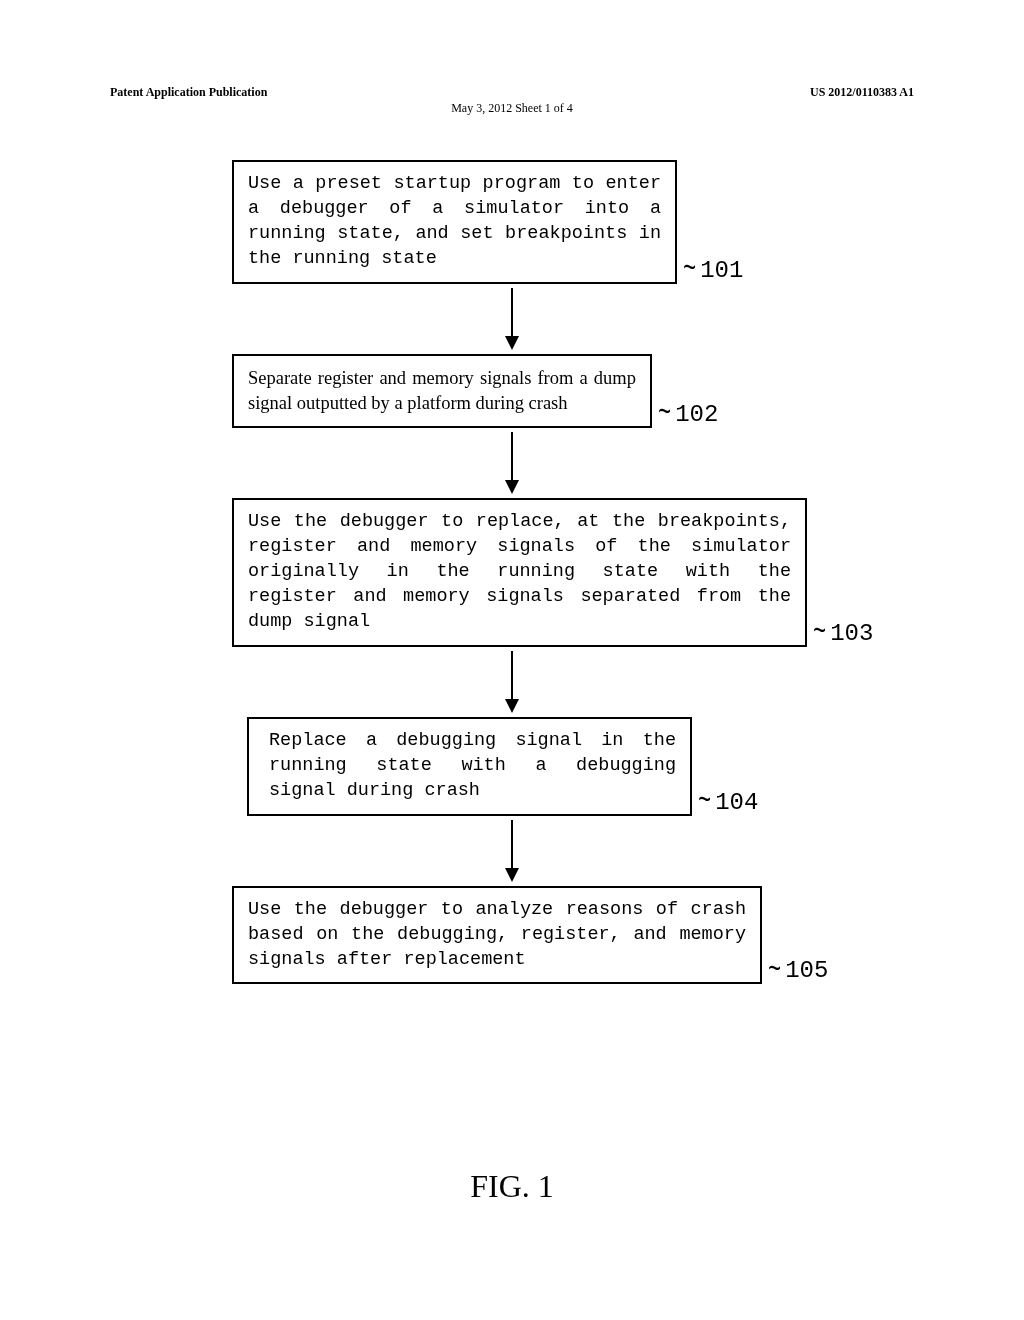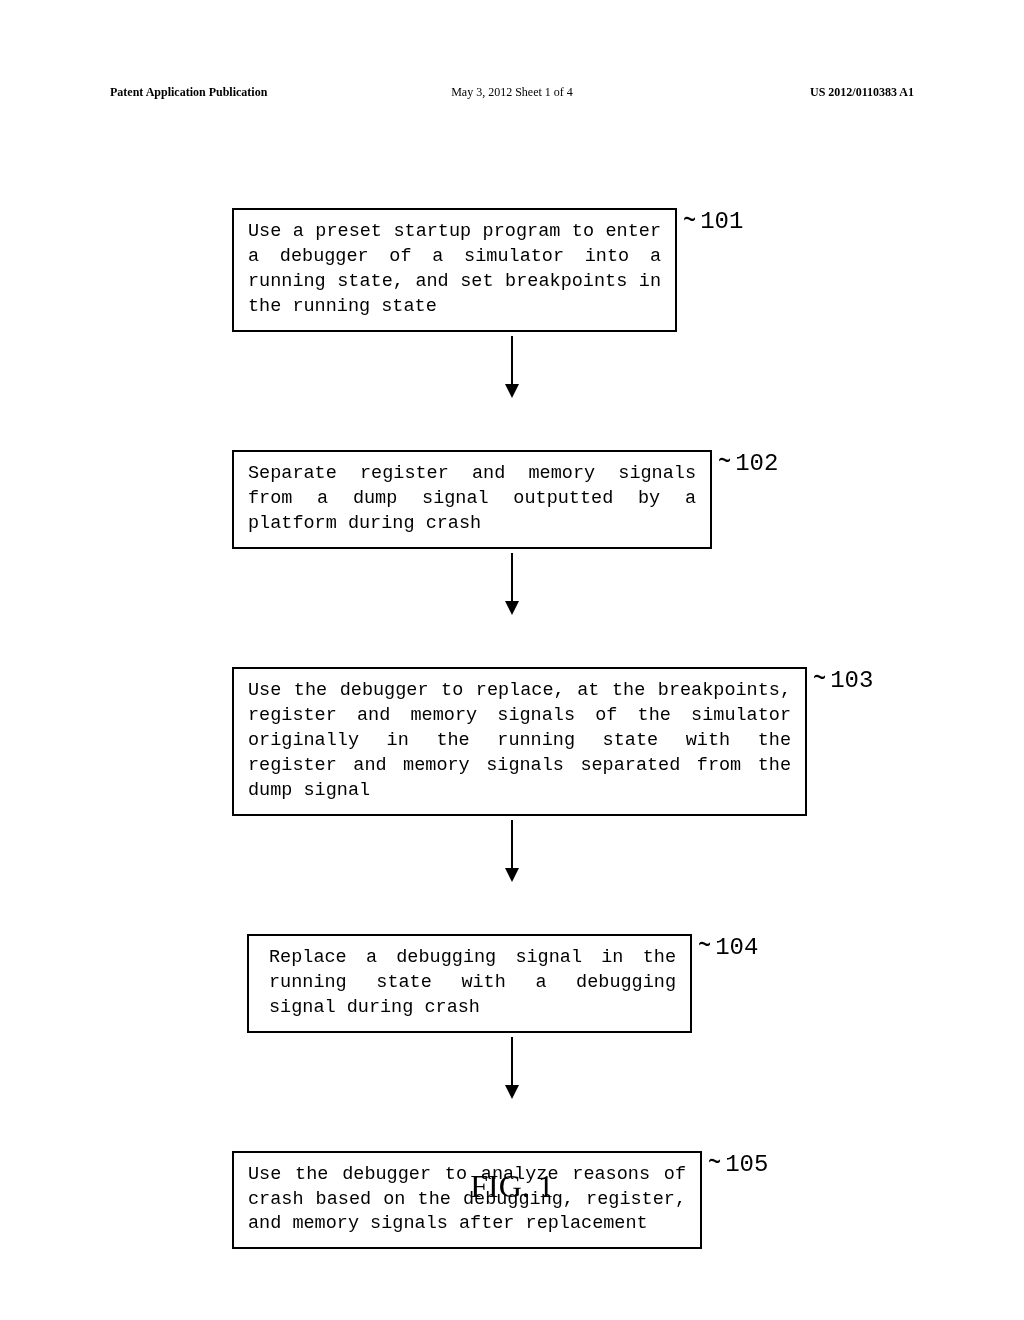--- a/index.html
+++ b/index.html
@@ -24,67 +24,68 @@
       justify-content: space-between;
       font-size: 12px;
     }
     .header-left {
       font-weight: bold;
     }
     .header-center {
       position: absolute;
       left: 50%;
       transform: translateX(-50%);
+      margin-top: 16px;
     }
     .header-right {
       font-weight: bold;
     }
     .diagram {
       position: absolute;
       top: 160px;
       left: 50%;
       transform: translateX(-50%);
       width: 560px;
       display: flex;
       flex-direction: column;
       align-items: center;
     }
     .box-row {
       display: flex;
-      align-items: flex-start;
+      align-items: flex-end;
       width: 100%;
       position: relative;
-      margin-top: 48px;
     }
     .box {
       border: 2px solid black;
       padding: 10px 14px;
       font-family: "Courier New", monospace;
       font-size: 18.5px;
       line-height: 1.35;
       text-align: justify;
       text-justify: inter-word;
       flex-shrink: 0;
     }
     .box-101 {
       width: 445px;
     }
     .box-102 {
-      width: 480px;
+      width: 420px;
+      font-family: Liberation Serif, serif;
     }
     .box-103 {
       width: 575px;
     }
     .box-104 {
       width: 445px;
       margin-left: 15px;
       padding-left: 20px;
     }
     .box-105 {
-      width: 470px;
+      width: 530px;
       font-family: Liberation Mono, monospace;
     }
     .label-wrapper {
       display: flex;
       align-items: center;
       margin-left: 6px;
     }
     .curve {
       font-family: "Courier New", monospace;
       font-size: 22px;

